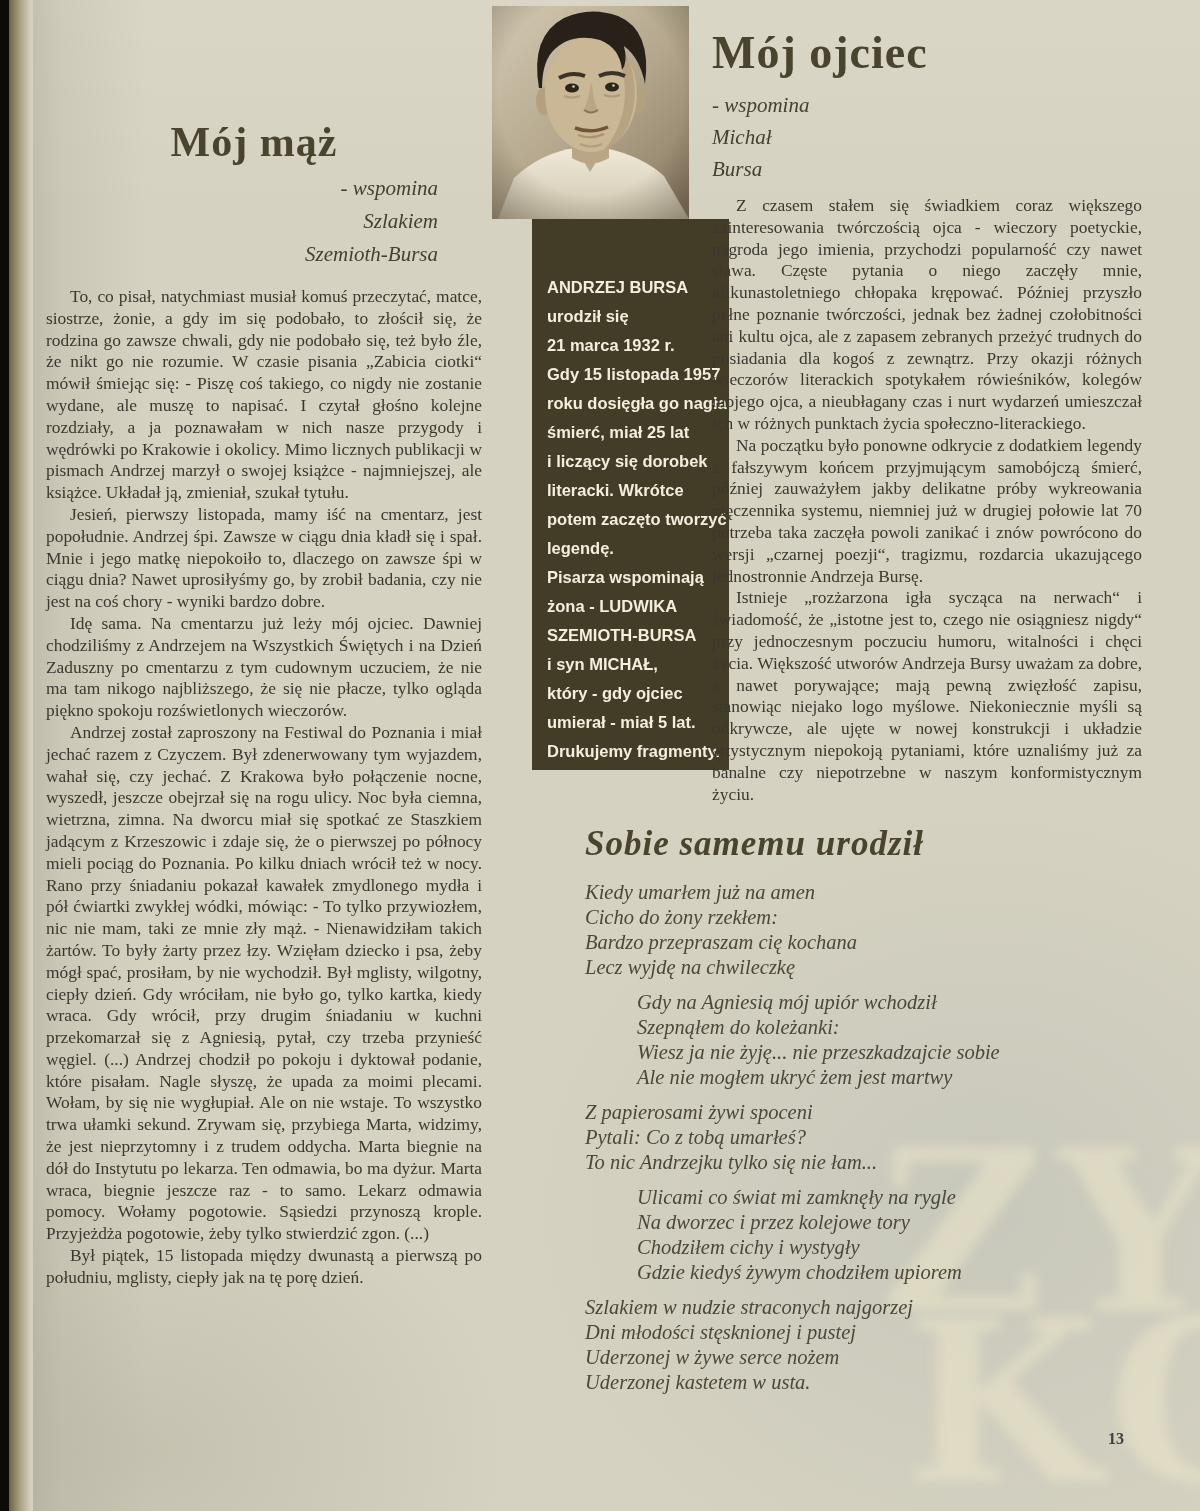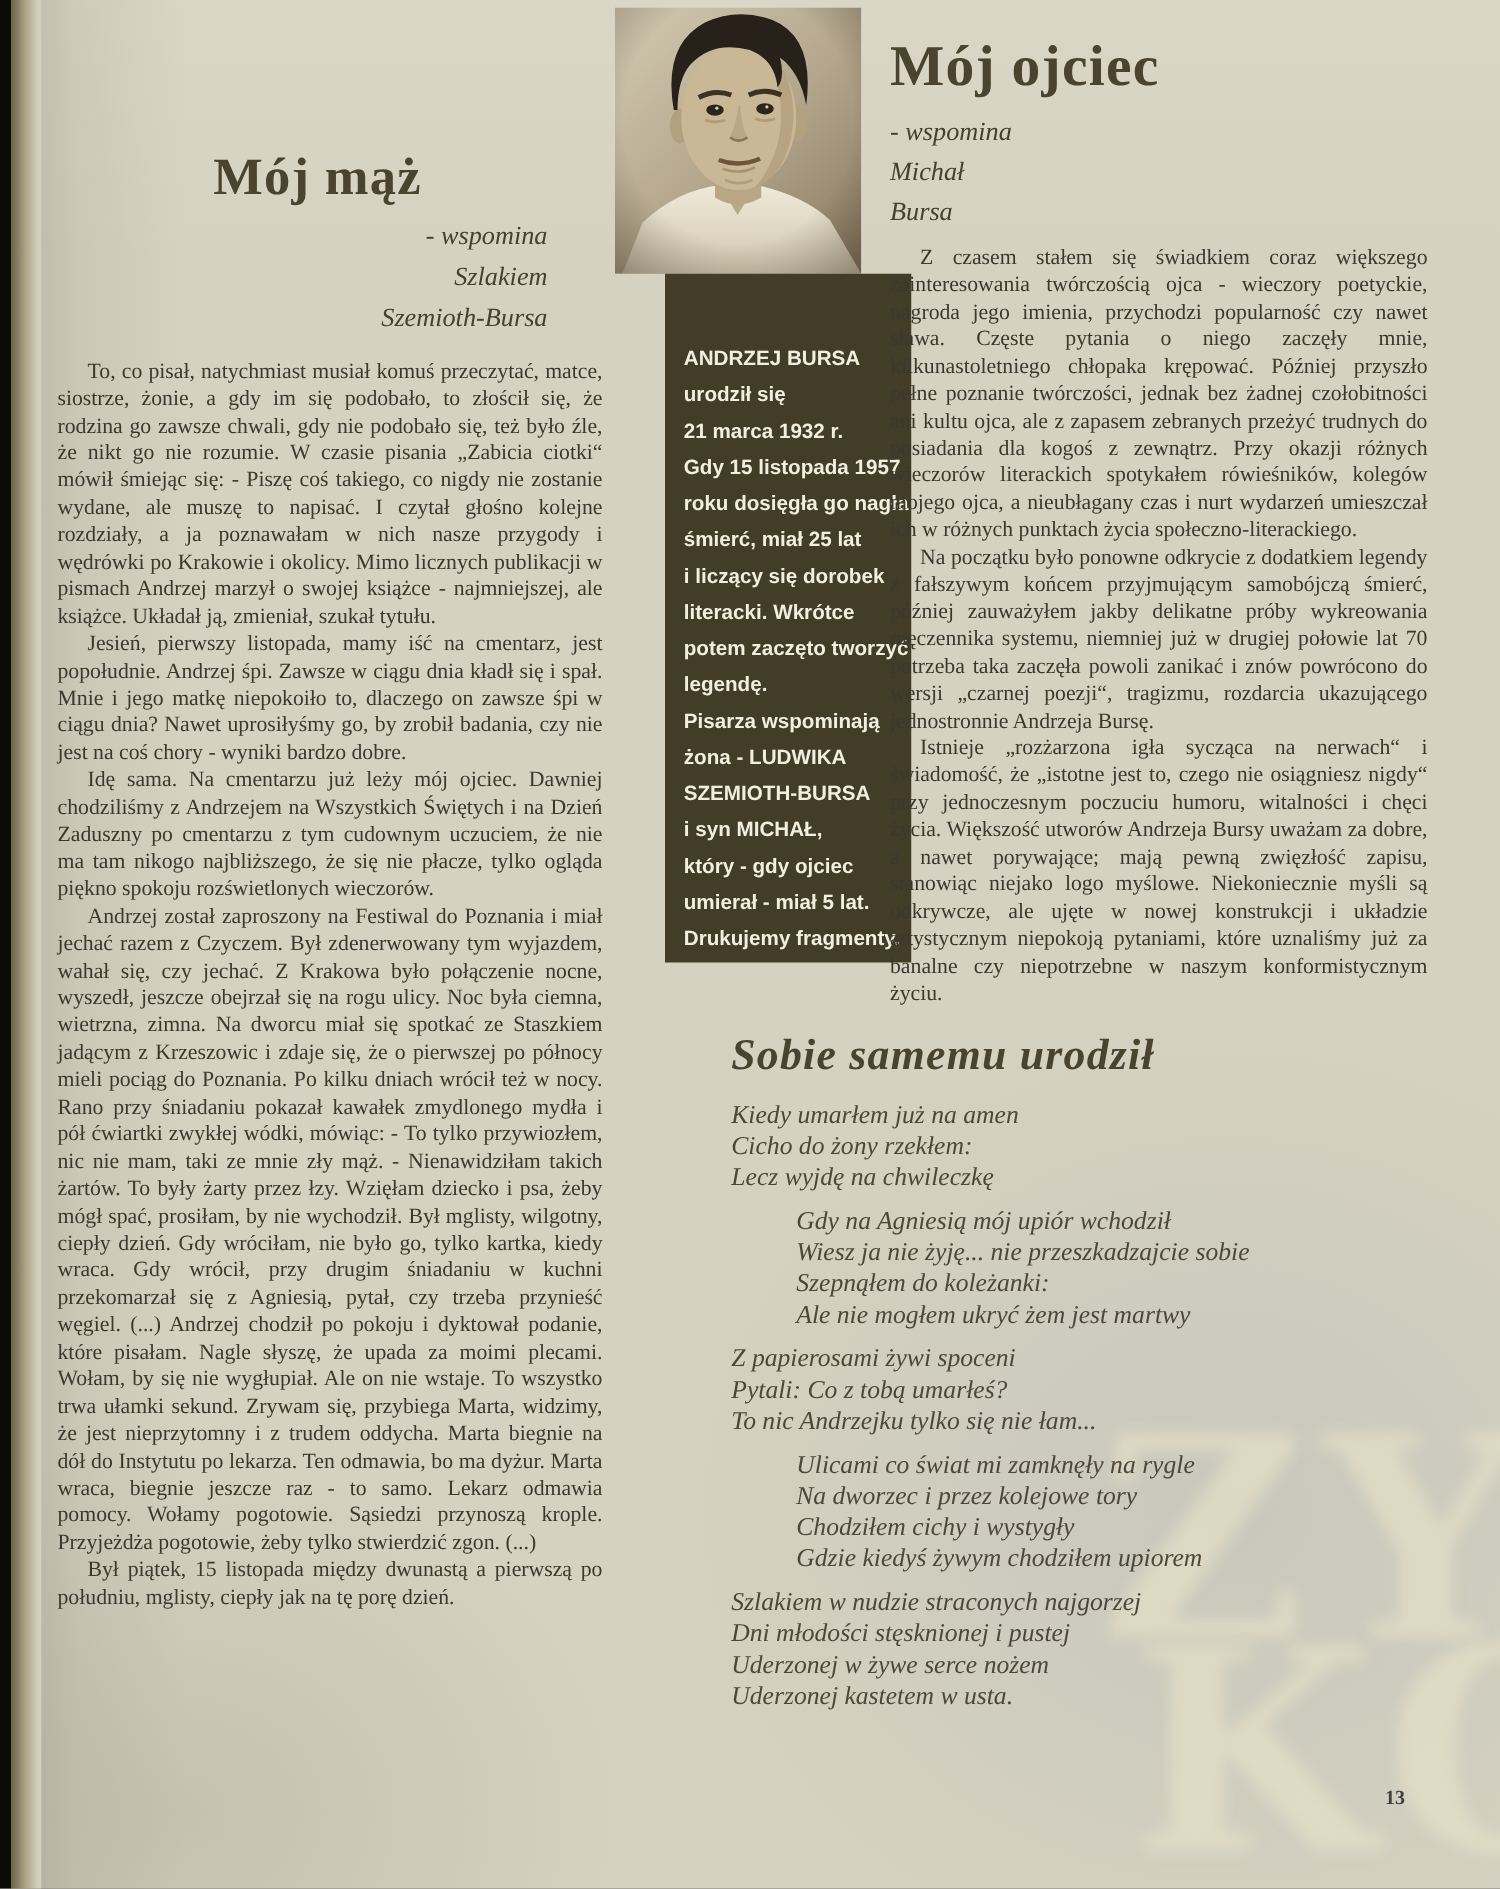--- a/index.html
+++ b/index.html
@@ -170,26 +170,27 @@
       <p>Na początku było ponowne odkrycie z dodatkiem legendy z fałszywym końcem przyjmującym samobójczą śmierć, później zauważyłem jakby delikatne próby wykreowania męczennika systemu, niemniej już w drugiej połowie lat 70 potrzeba taka zaczęła powoli zanikać i znów powrócono do wersji „czarnej poezji“, tragizmu, rozdarcia ukazującego jednostronnie Andrzeja Bursę.</p>
       <p>Istnieje „rozżarzona igła sycząca na nerwach“ i świadomość, że „istotne jest to, czego nie osiągniesz nigdy“ przy jednoczesnym poczuciu humoru, witalności i chęci życia. Większość utworów Andrzeja Bursy uważam za dobre, a nawet porywające; mają pewną zwięzłość zapisu, stanowiąc niejako logo myślowe. Niekoniecznie myśli są odkrywcze, ale ujęte w nowej konstrukcji i układzie artystycznym niepokoją pytaniami, które uznaliśmy już za banalne czy niepotrzebne w naszym konformistycznym życiu.</p>
     </div>
   </section>
 
   <section class="poem">
     <h2 class="poem-title">Sobie samemu urodził</h2>
     <div class="stanza">
       <div class="poem-line">Kiedy umarłem już na amen</div>
       <div class="poem-line">Cicho do żony rzekłem:</div>
+      <div class="poem-line">Bardzo przepraszam cię kochana</div>
       <div class="poem-line">Lecz wyjdę na chwileczkę</div>
     </div>
     <div class="stanza indent">
       <div class="poem-line">Gdy na Agniesią mój upiór wchodził</div>
+      <div class="poem-line">Szepnąłem do koleżanki:</div>
       <div class="poem-line">Wiesz ja nie żyję... nie przeszkadzajcie sobie</div>
-      <div class="poem-line">Szepnąłem do koleżanki:</div>
       <div class="poem-line">Ale nie mogłem ukryć żem jest martwy</div>
     </div>
     <div class="stanza">
       <div class="poem-line">Z papierosami żywi spoceni</div>
       <div class="poem-line">Pytali: Co z tobą umarłeś?</div>
       <div class="poem-line">To nic Andrzejku tylko się nie łam...</div>
     </div>
     <div class="stanza indent">
       <div class="poem-line">Ulicami co świat mi zamknęły na rygle</div>
       <div class="poem-line">Na dworzec i przez kolejowe tory</div>

